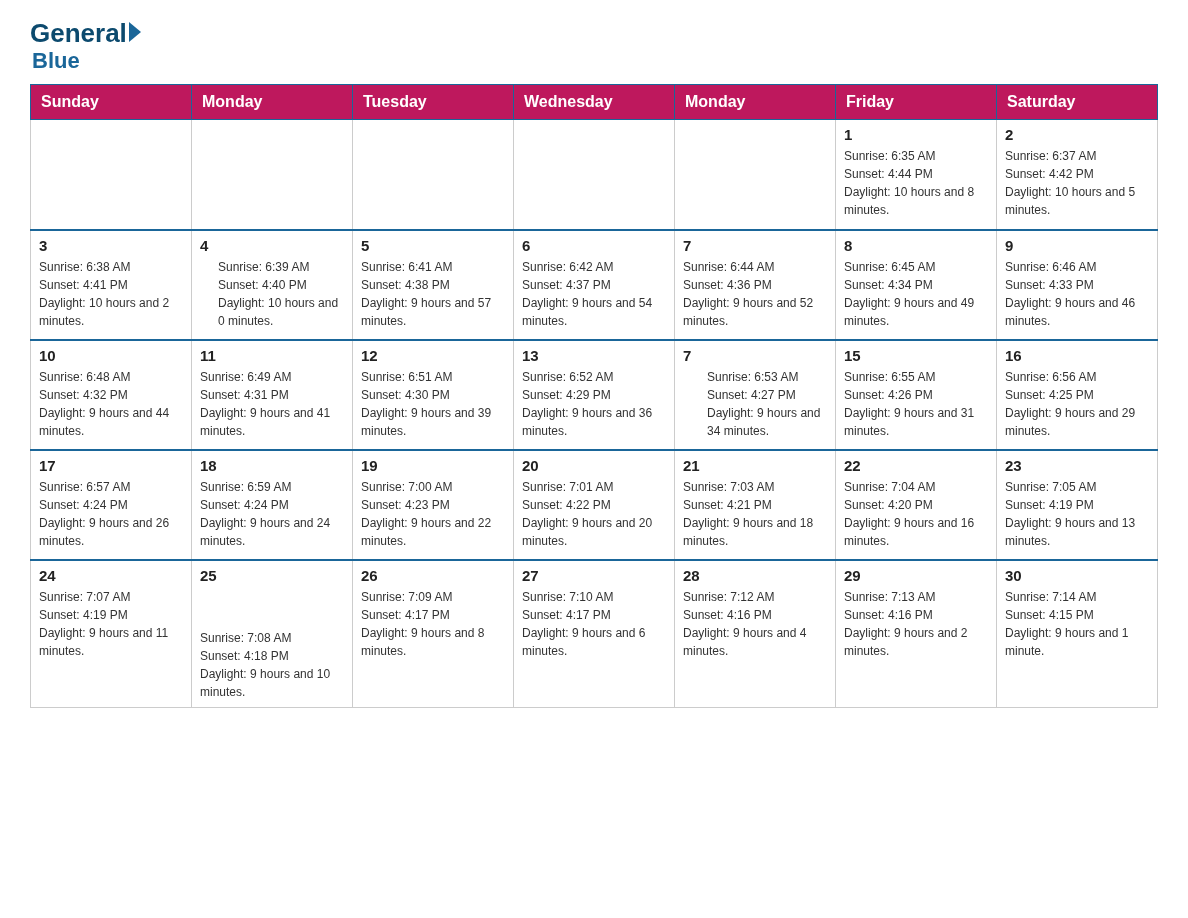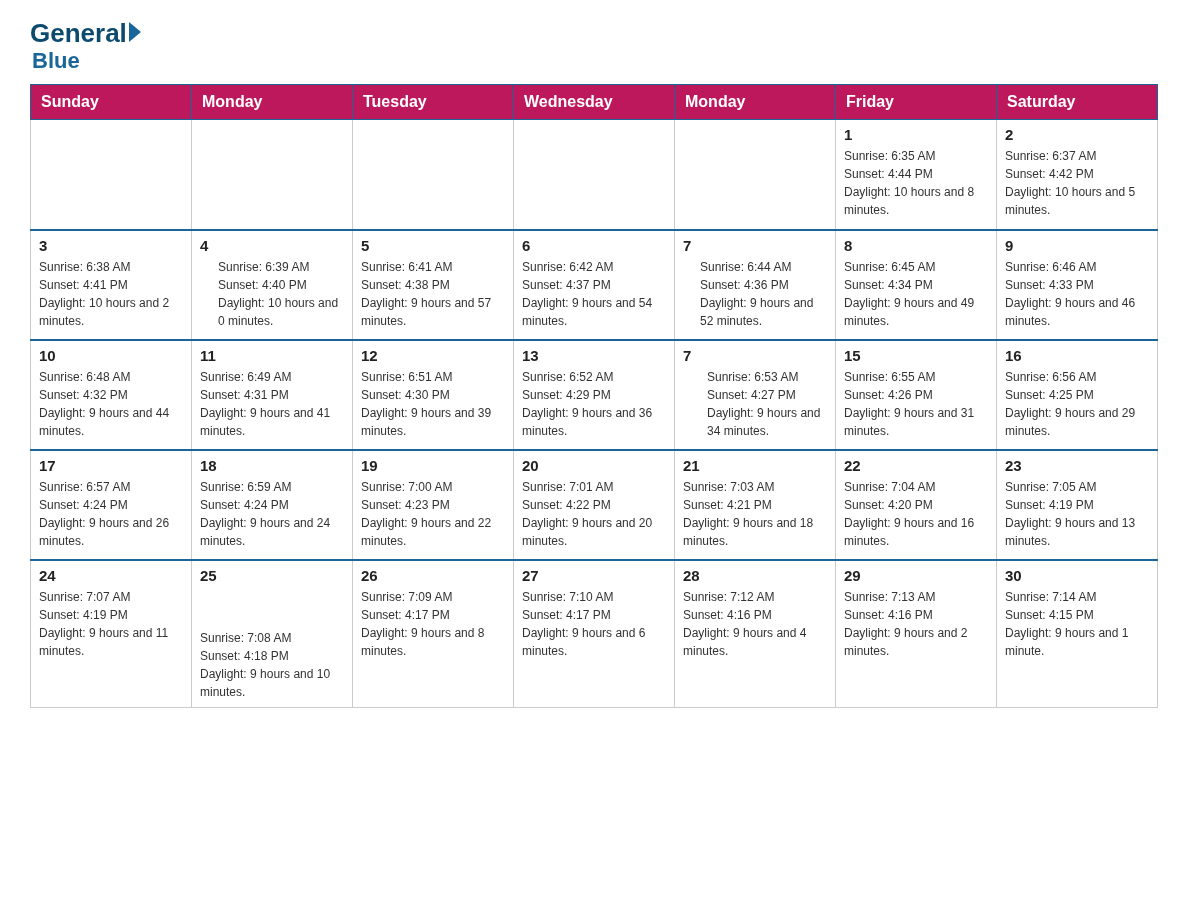--- a/index.html
+++ b/index.html
@@ -170,21 +170,21 @@
 Daylight: 9 hours and 57 minutes.</div>
         </td>
         <td>
           <div class="day-number">6</div>
           <div class="day-info" style="white-space: pre-line;">Sunrise: 6:42 AM
 Sunset: 4:37 PM
 Daylight: 9 hours and 54 minutes.</div>
         </td>
         <td>
           <div class="day-number">7</div>
-          <div class="day-info" style="white-space: pre-line; margin-left: 17px;">Sunrise: 6:44 AM
+          <div class="day-info" style="white-space: pre-line;">Sunrise: 6:44 AM
 Sunset: 4:36 PM
 Daylight: 9 hours and 52 minutes.</div>
         </td>
         <td>
           <div class="day-number">8</div>
           <div class="day-info" style="white-space: pre-line;">Sunrise: 6:45 AM
 Sunset: 4:34 PM
 Daylight: 9 hours and 49 minutes.</div>
         </td>
         <td>

